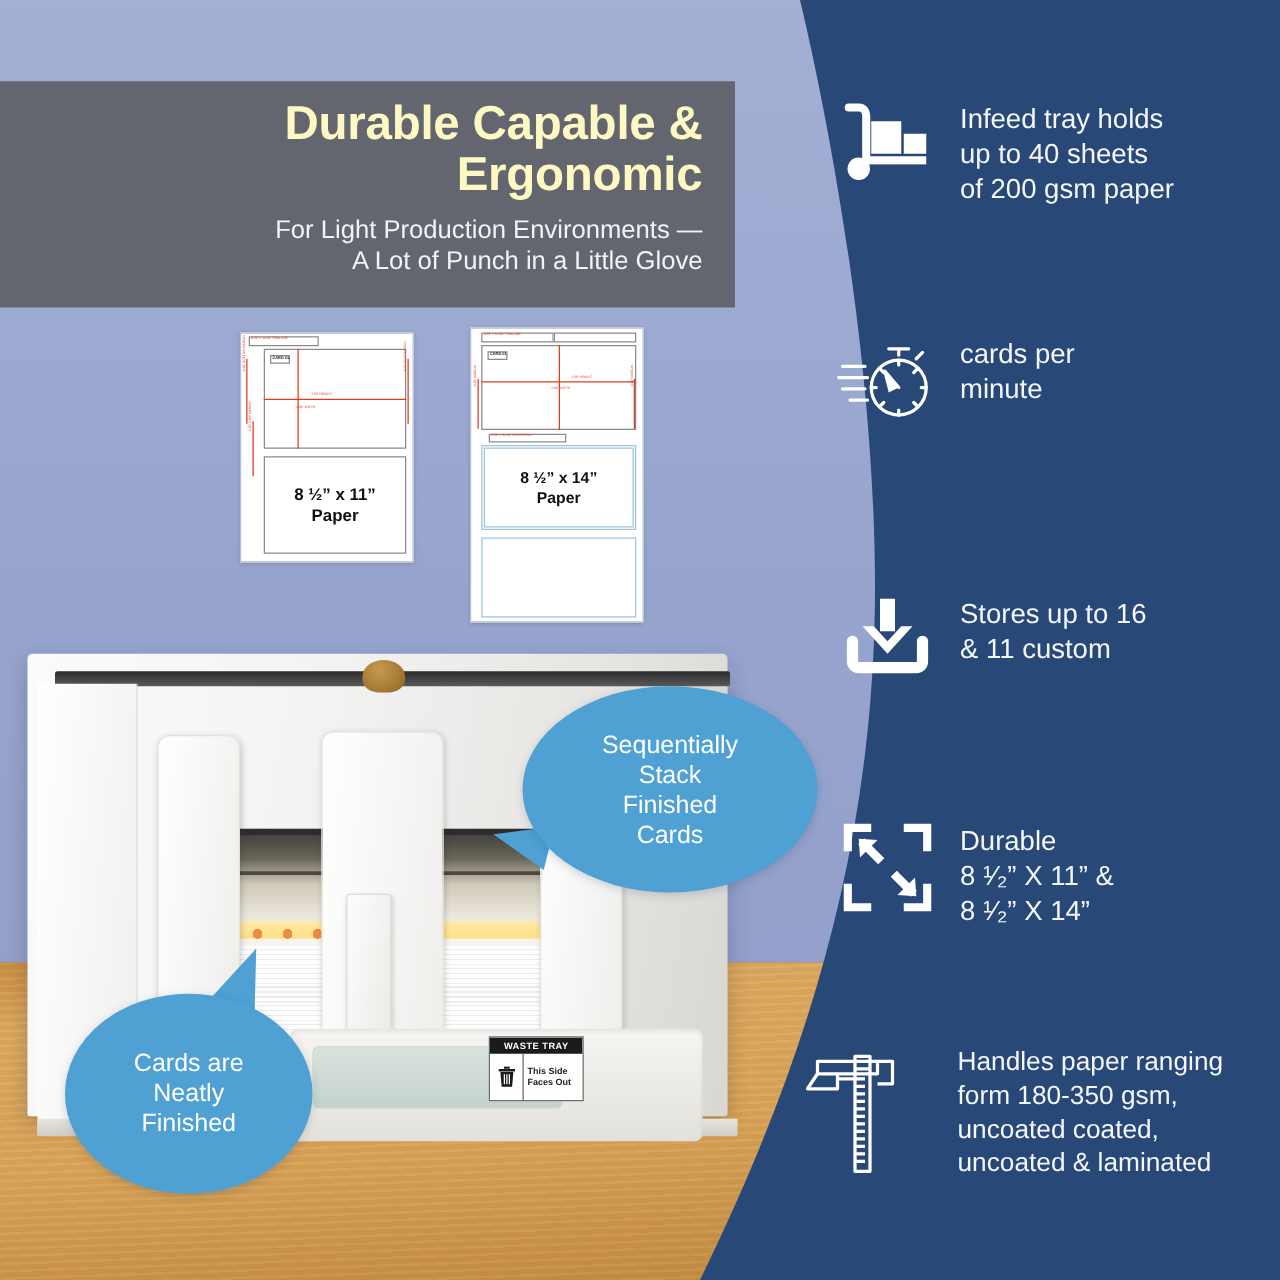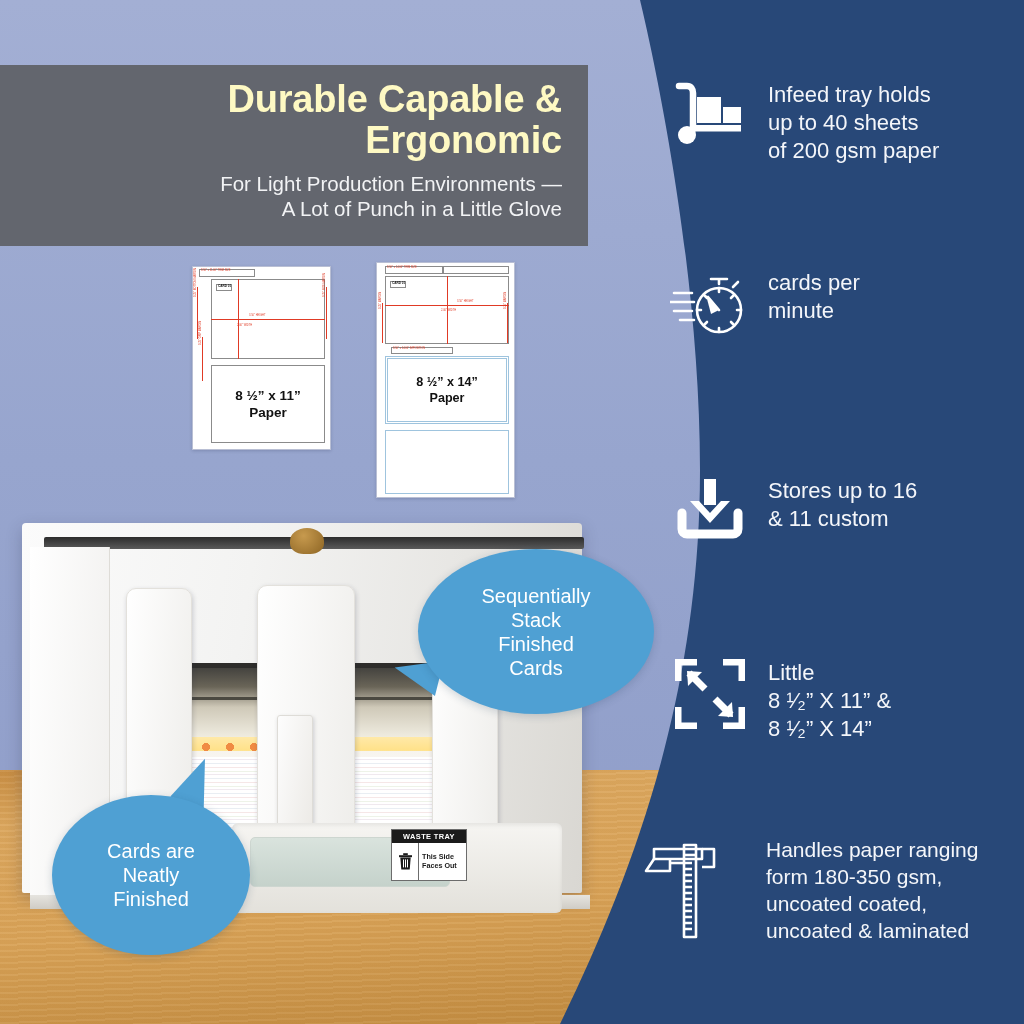--- a/index.html
+++ b/index.html
@@ -429,21 +429,21 @@
           <path d="M48,2 L68,2 L68,22" stroke="#ffffff" stroke-width="9" fill="none"></path>
           <path d="M2,48 L2,68 L22,68" stroke="#ffffff" stroke-width="9" fill="none"></path>
           <path d="M48,68 L68,68 L68,48" stroke="#ffffff" stroke-width="9" fill="none"></path>
           <path d="M30,30 L14,14" stroke="#ffffff" stroke-width="7" fill="none"></path>
           <path d="M12,12 L27,13 L13,27 Z" fill="#ffffff"></path>
           <path d="M40,40 L56,56" stroke="#ffffff" stroke-width="7" fill="none"></path>
           <path d="M58,58 L43,57 L57,43 Z" fill="#ffffff"></path>
         </svg>
       </div>
       <div class="f-text">
-        <div>Little</div>
+        <div>Durable</div>
         <div>8 ¹⁄₂” X 11” &amp;</div>
         <div>8 ¹⁄₂” X 14”</div>
       </div>
     </div>
 
     <div class="feature f5">
       <div class="f-icon">
         <svg width="90" height="106" viewBox="0 0 90 106" aria-hidden="true">
           <g stroke="#ffffff" stroke-width="2.6" fill="none" stroke-linejoin="round">
             <path d="M14,12 L62,12 L62,22 L14,22 Z"></path>

